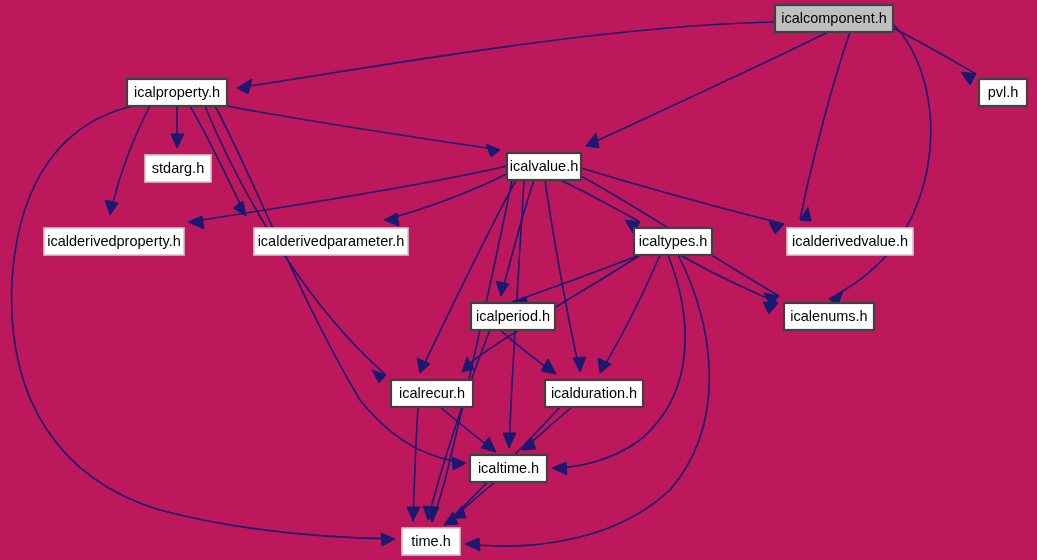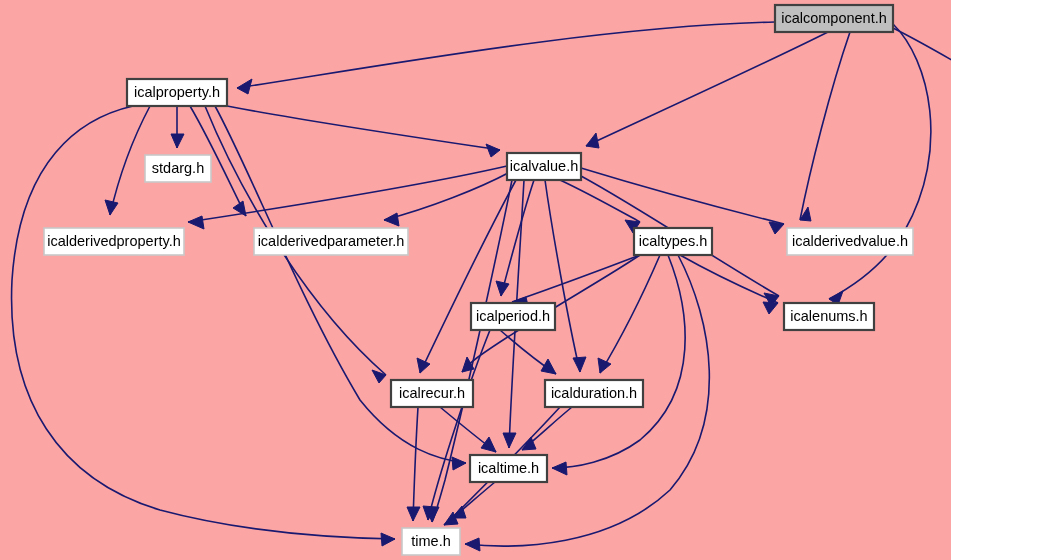--- a/index.html
+++ b/index.html
@@ -5,23 +5,23 @@
   html, body {
     margin: 0;
     padding: 0;
     background: #ffffff;
   }
   body {
     font-family: "Liberation Sans", sans-serif;
   }
   #graph-wrap {
     position: relative;
-    width: 951px;
+    width: 1037px;
     height: 560px;
-    background: #fca5a5;
+    background: #be185d;
     overflow: hidden;
   }
   svg#graph {
     display: block;
     width: 1037px;
     height: 560px;
   }
   .edge-path {
     fill: none;
     stroke: #191970;

